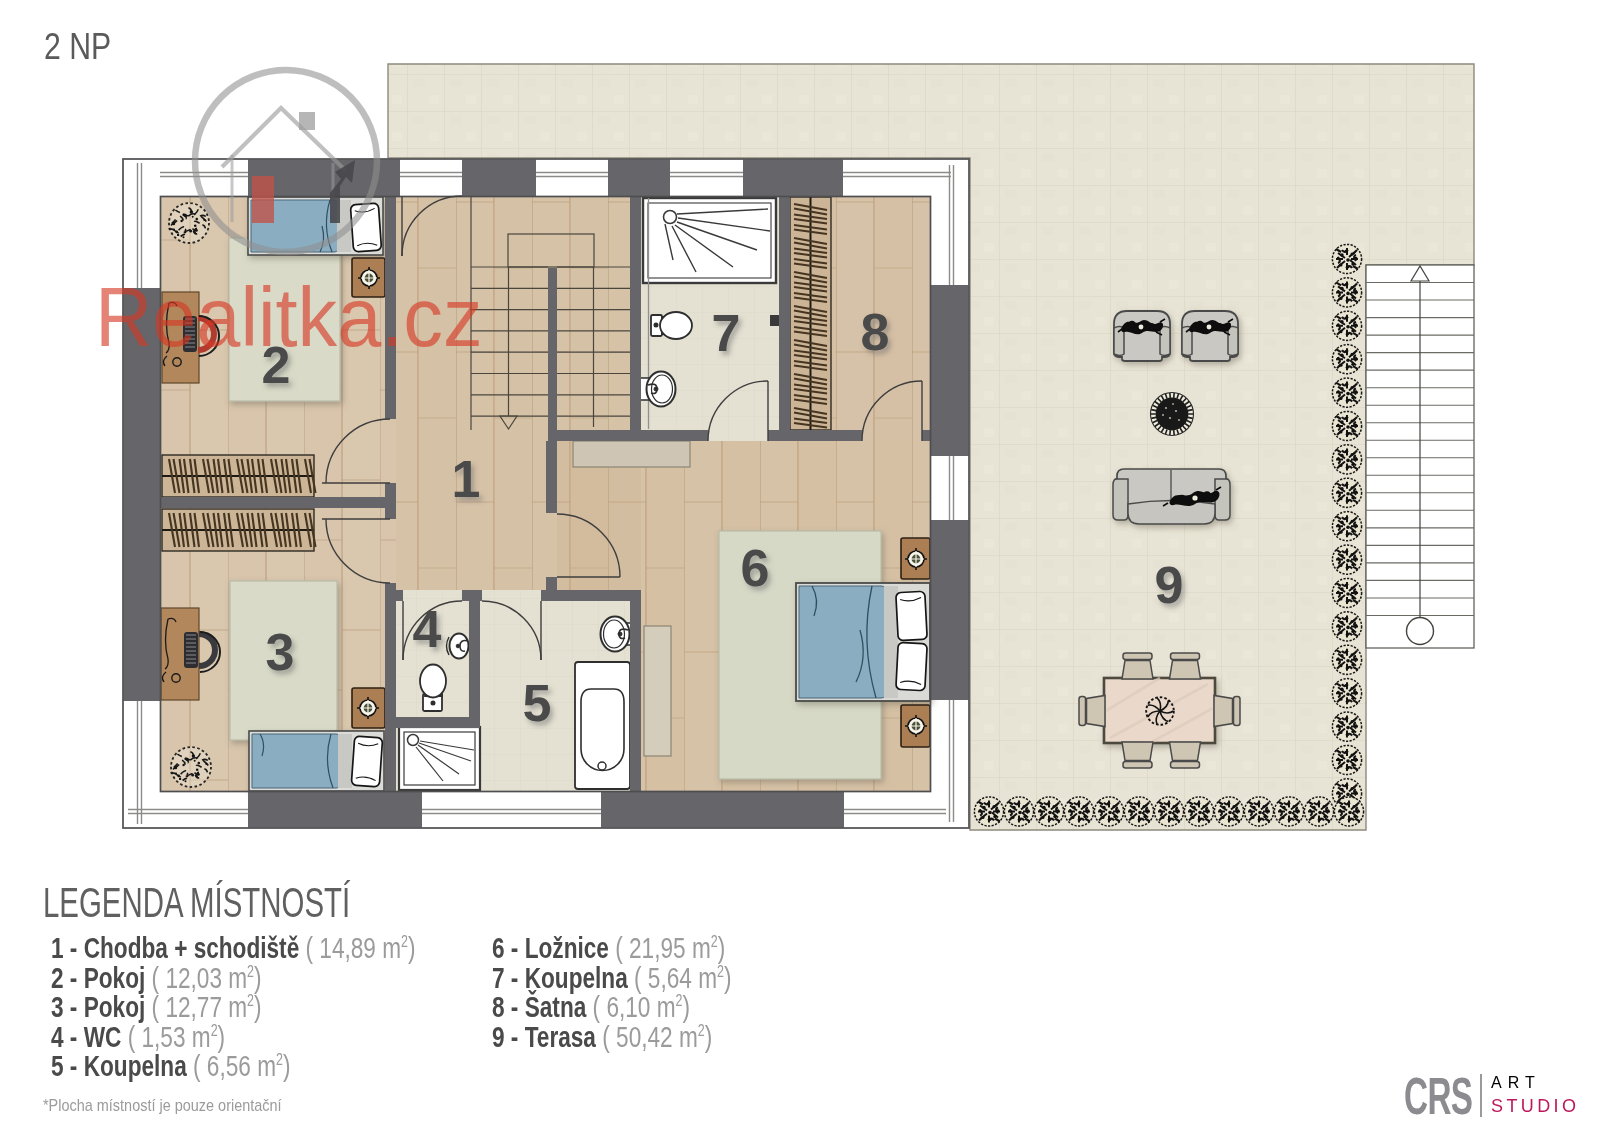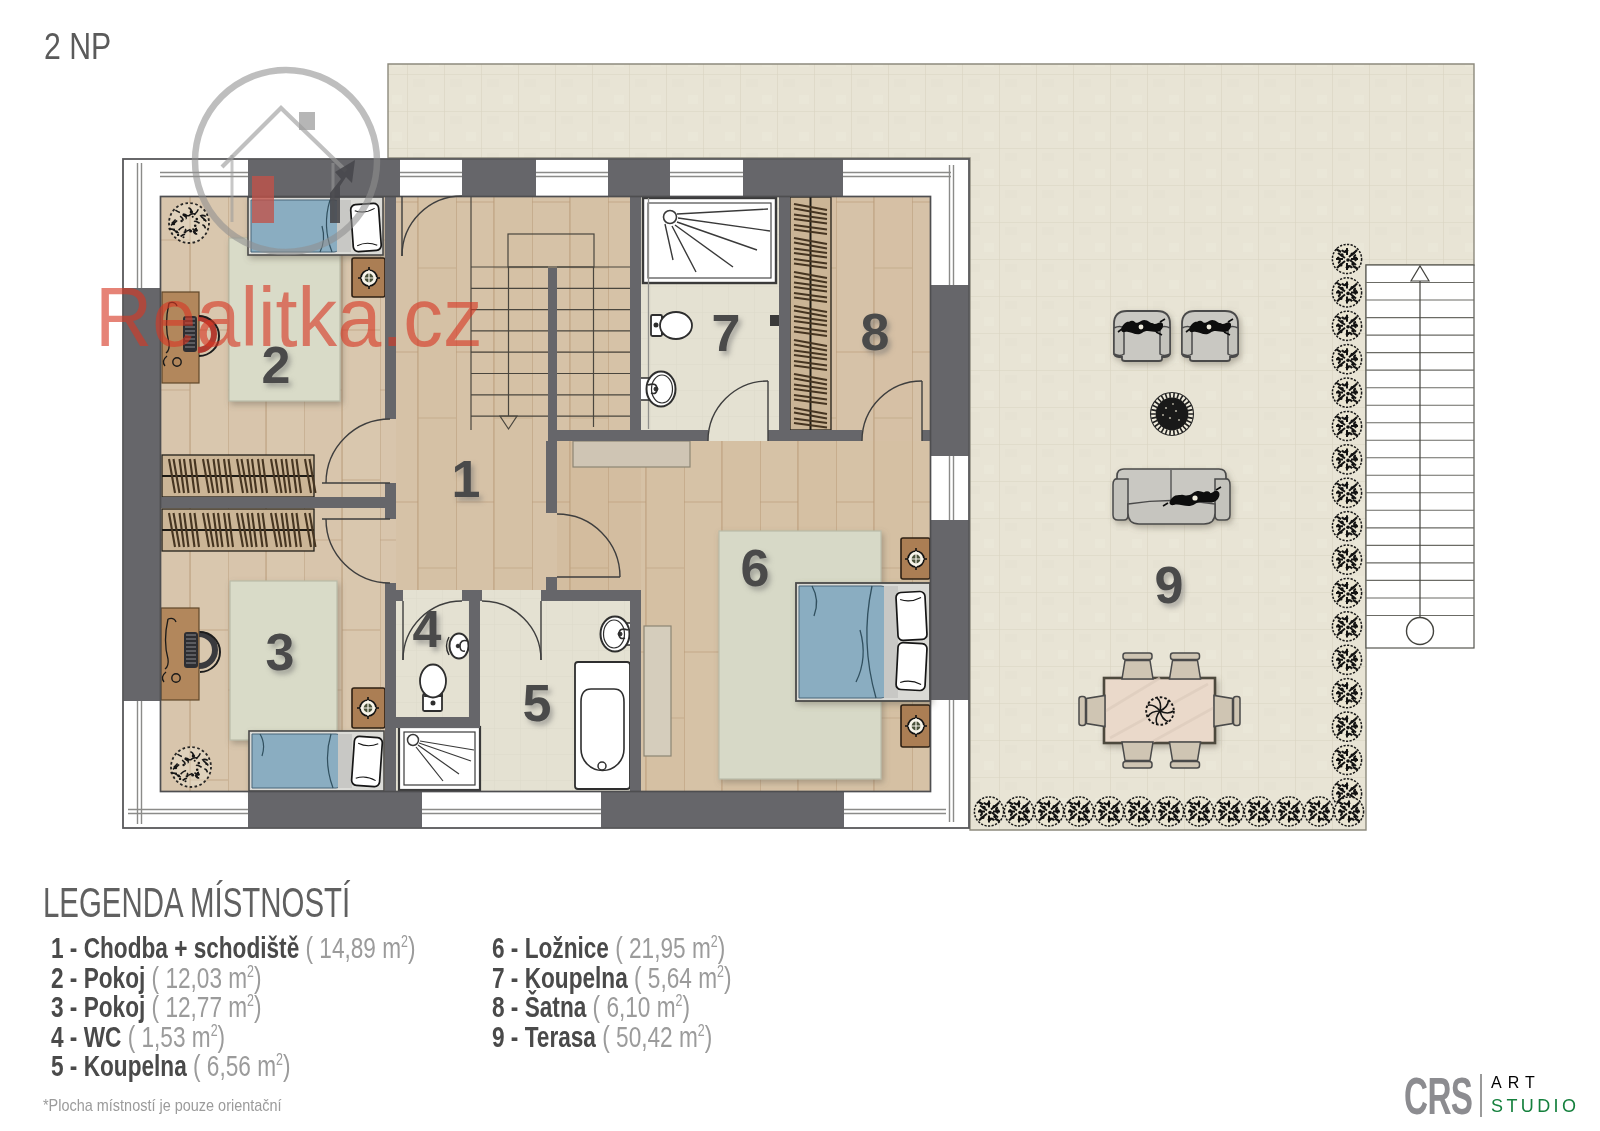--- a/index.html
+++ b/index.html
@@ -6,21 +6,21 @@
 .abs{position:absolute;white-space:nowrap}
 #np{left:44px;top:26px;font-size:36px;color:#5a5a5a;transform:scaleX(0.84);transform-origin:0 0}
 #lt{left:43px;top:879px;font-size:42px;color:#606060;transform:scaleX(0.70);transform-origin:0 0}
 .li{font-size:29px;color:#4a4a4a;font-weight:bold;transform:scaleX(0.78);transform-origin:0 0}
 .li span{color:#9b9b9b;font-weight:normal}
 .li sup{font-size:0.55em}
 #fn{left:43px;top:1096px;font-size:17px;color:#9b9b9b;transform:scaleX(0.85);transform-origin:0 0}
 #crs{left:1404px;top:1066px;font-size:52px;font-weight:bold;color:#8c8c90;transform:scaleX(0.64);transform-origin:0 0;letter-spacing:-1px}
 #crsline{left:1480px;top:1074px;width:2px;height:43px;background:#9a9a9a}
 #art{left:1491px;top:1074px;font-size:16px;color:#000000;letter-spacing:6px}
-#studio{left:1491px;top:1096px;font-size:18px;color:#15803d;letter-spacing:3.4px}
+#studio{left:1491px;top:1096px;font-size:18px;color:#be185d;letter-spacing:3.4px}
 </style></head>
 <body>
 <svg width="1600" height="1131" viewBox="0 0 1600 1131">
 
 <defs>
 <pattern id="terr" width="37" height="37" patternUnits="userSpaceOnUse">
   <rect width="37" height="37" fill="#e8e4d5"></rect>
   <path d="M0 0H37M0 0V37" stroke="#d9d4c1" stroke-width="1.2" fill="none"></path>
   <rect x="6" y="5" width="12" height="8" fill="#e3dfce" opacity="0.35"></rect>
   <rect x="22" y="21" width="10" height="9" fill="#edeadb" opacity="0.4"></rect>

